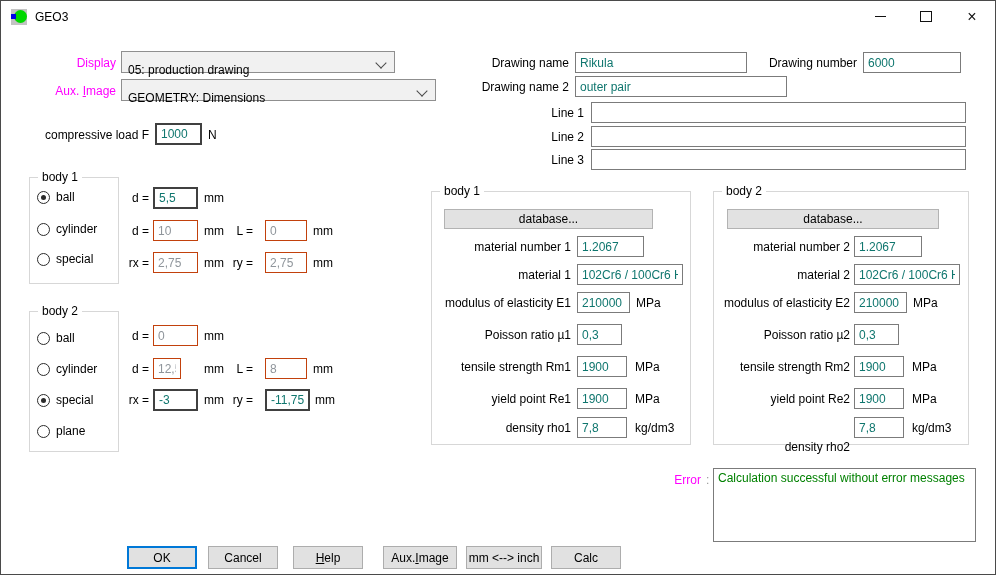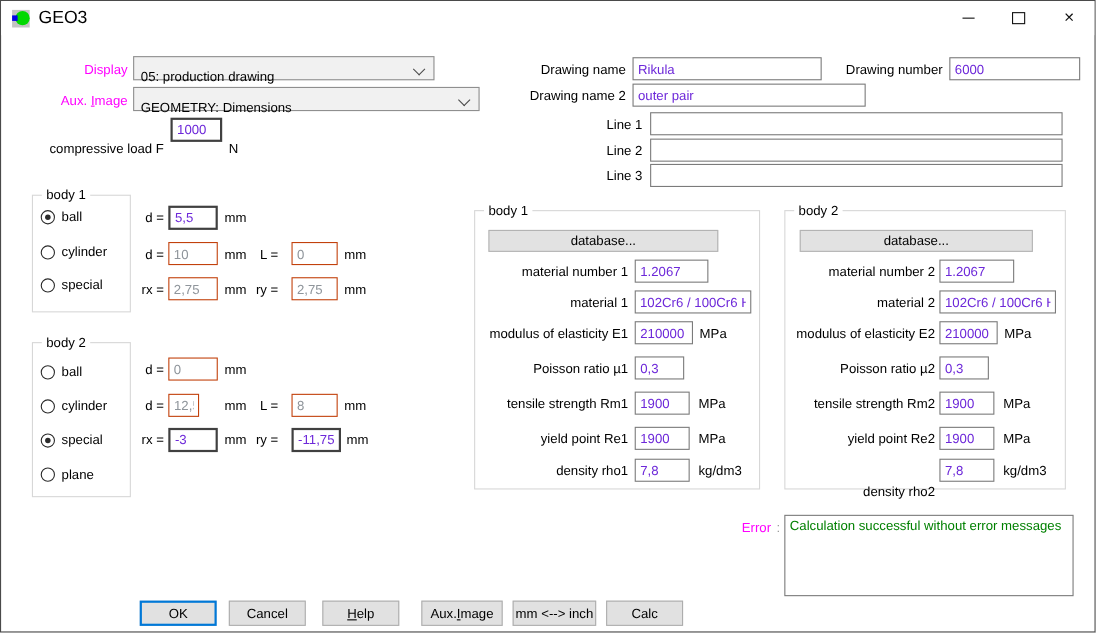--- a/index.html
+++ b/index.html
@@ -3,33 +3,33 @@
 <meta charset="utf-8">
 <style>
   html,body{margin:0;padding:0;background:#888;}
   .window{position:relative;width:996px;height:575px;background:#fff;border:1px solid #4a4a4a;
     box-sizing:border-box;font-family:"Liberation Sans",sans-serif;font-size:12px;color:#000;overflow:hidden;}
   
   .titlebar{height:31px;display:flex;align-items:center;background:#fff;}
   .app-icon{width:16px;height:16px;background:#c3c3c3;position:relative;margin:0 8px 0 10px;flex:0 0 auto;}
   .app-icon .green{position:absolute;right:0;top:1px;width:13px;height:13px;background:#00d800;border-radius:50%;}
   .app-icon .blue{position:absolute;left:0;top:5px;width:5px;height:5px;background:#0000e8;}
-  .title-text{font-size:16px;}
+  .title-text{font-size:12px;}
   .tb-spacer{flex:1;}
   .tb-btn{width:46px;height:31px;display:flex;align-items:center;justify-content:center;cursor:default;}
   .min-glyph{display:block;width:11px;border-top:1px solid #111;}
   .max-glyph{display:block;width:10px;height:9px;border:1px solid #111;}
   .close-glyph{font-size:16px;line-height:16px;color:#111;}
   
   .lbl{position:absolute;white-space:nowrap;line-height:14px;}
   .right{text-align:right;}
   .magenta{color:#ff00ff;}
   .u{text-decoration:underline;}
   .tb{position:absolute;box-sizing:border-box;height:21px;border:1px solid #7b7b7b;background:#fff;
-      font-family:"Liberation Sans",sans-serif;font-size:12px;color:#6d28d9;padding:1px 4px;outline:none;}
+      font-family:"Liberation Sans",sans-serif;font-size:12px;color:#0f766e;padding:1px 4px;outline:none;}
   .tb.dark{border:2px solid #404040;height:22px;}
   .tb.dis{border:1px solid #c2410c;color:#8f959b;background:#fff;}
   .combo{position:absolute;box-sizing:border-box;height:22px;background:#f1f1f1;border:1px solid #8f8f8f;
       display:flex;align-items:center;padding:16px 22px 0 6px;cursor:default;}
   .combo .chev{position:absolute;right:9px;top:7px;width:7px;height:7px;border-left:1px solid #4a4a4a;
       border-bottom:1px solid #4a4a4a;transform:rotate(-45deg);}
   .gbox{position:absolute;border:1px solid #d7d7d7;box-sizing:border-box;}
   .gbox .legend{position:absolute;top:-8px;left:8px;background:#fff;padding:0 4px;line-height:15px;}
   .radio{position:absolute;display:flex;align-items:center;gap:6px;cursor:default;}
   .radio .circle{width:13px;height:13px;box-sizing:border-box;border:1px solid #2b2b2b;border-radius:50%;
@@ -74,27 +74,27 @@
     <span class="chev"></span>
   </div>
 
   <div class="lbl right magenta" style="left:10px;top:83px;width:105px"><span>Aux. </span><span class="u">I</span><span>mage</span></div>
   <div class="combo" style="left:120px;top:78px;width:315px">
     <span>GEOMETRY: Dimensions</span>
     <span class="chev"></span>
   </div>
 
   <div class="lbl right" style="left:20px;top:127px;width:128px">compressive load F</div>
-  <input class="tb dark" style="left: 154px; top: 106px; width: 47px;" value="1000">
+  <input class="tb dark" style="left: 154px; top: 122px; width: 47px;" value="1000">
   <div class="lbl" style="left:207px;top:127px">N</div>
 
   <div class="lbl right" style="left:420px;top:55px;width:148px">Drawing name</div>
   <input class="tb" style="left: 574px; top: 51px; width: 172px;" value="Rikula">
   <div class="lbl right" style="left:700px;top:55px;width:156px">Drawing number</div>
-  <input class="tb" style="left: 862px; top: 51px; width: 119px;" value="6000">
+  <input class="tb" style="left: 862px; top: 51px; width: 98px;" value="6000">
   <div class="lbl right" style="left:420px;top:79px;width:148px">Drawing name 2</div>
   <input class="tb" style="left: 574px; top: 75px; width: 212px;" value="outer pair">
   <div class="lbl right" style="left:480px;top:105px;width:103px">Line 1</div>
   <input class="tb" style="left: 590px; top: 101px; width: 375px;" value="">
   <div class="lbl right" style="left:480px;top:129px;width:103px">Line 2</div>
   <input class="tb" style="left: 590px; top: 125px; width: 375px;" value="">
   <div class="lbl right" style="left:480px;top:152px;width:103px">Line 3</div>
   <input class="tb" style="left: 590px; top: 148px; width: 375px;" value="">
 
   <div class="gbox" style="left:28px;top:176px;width:90px;height:107px">

